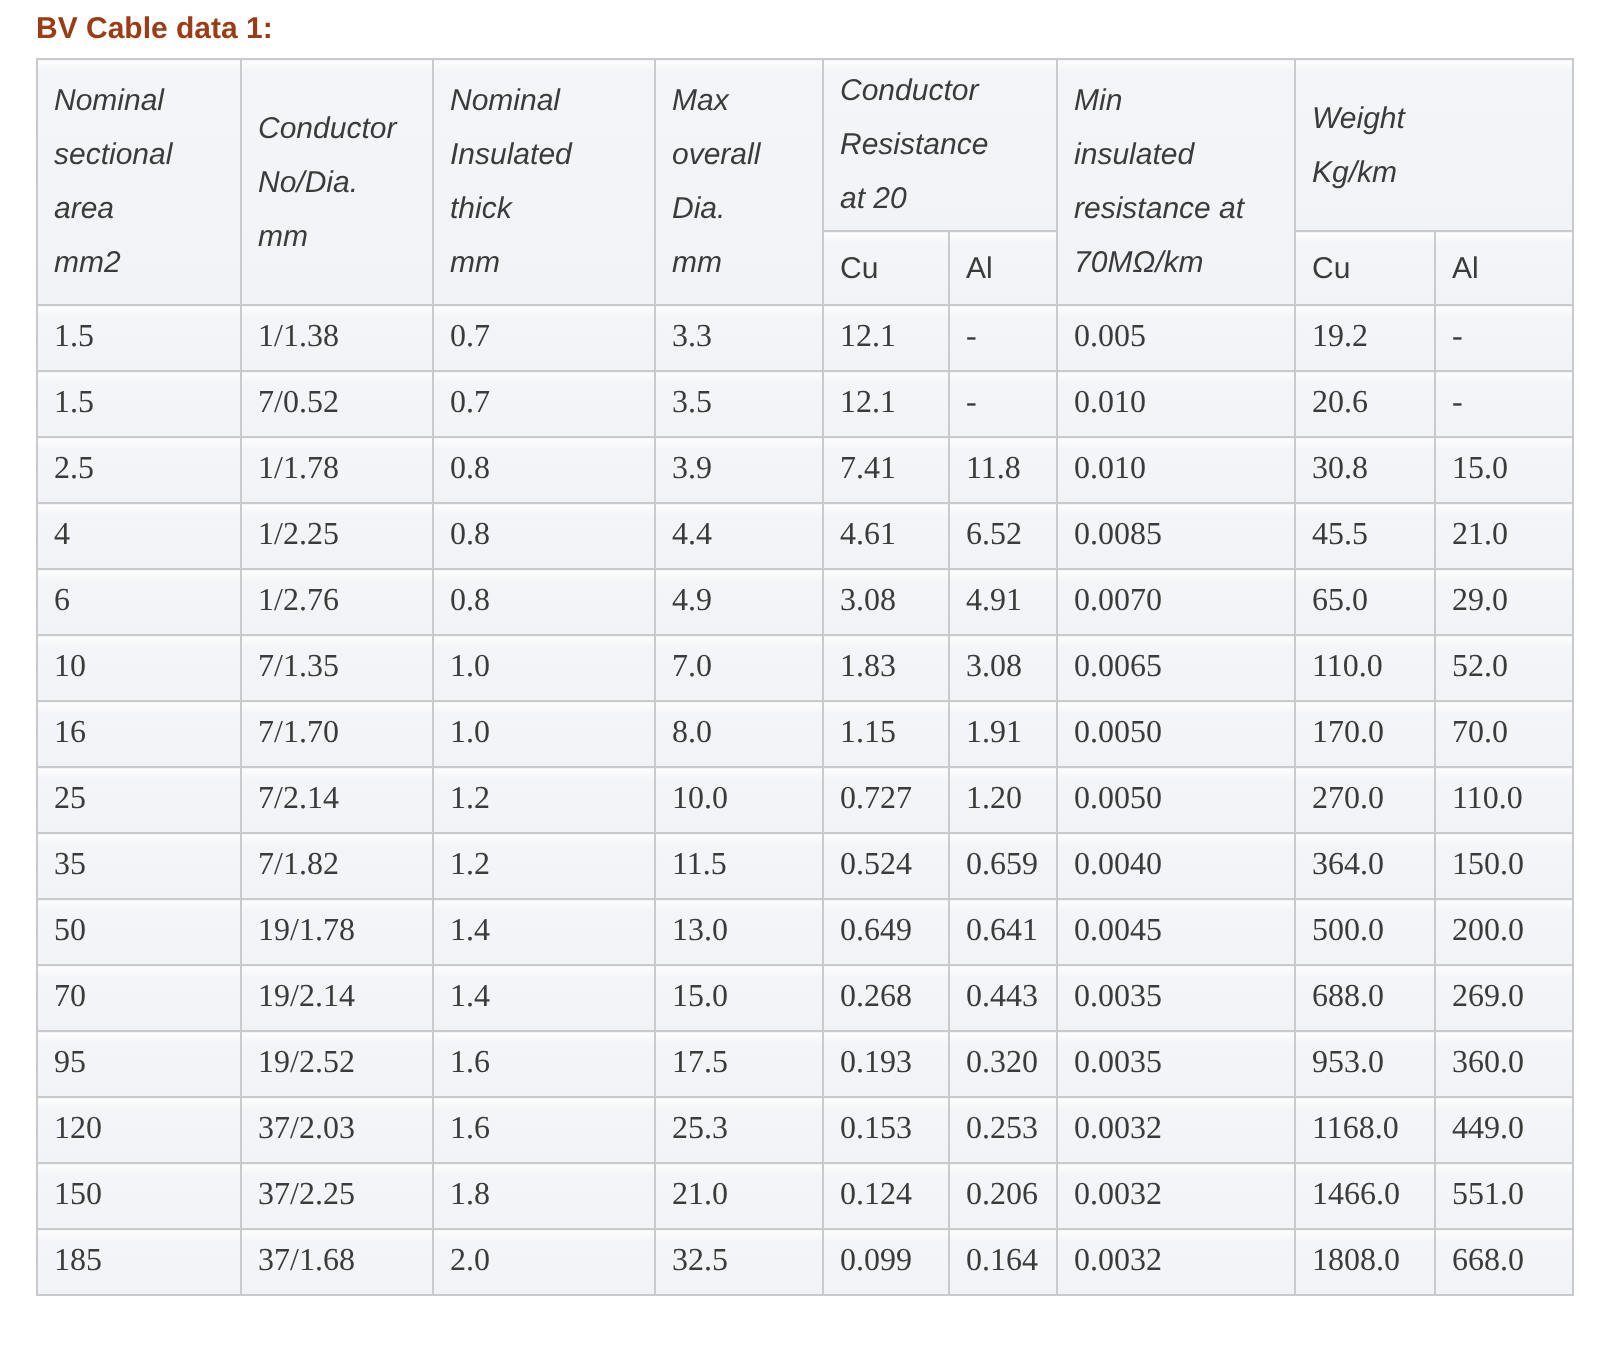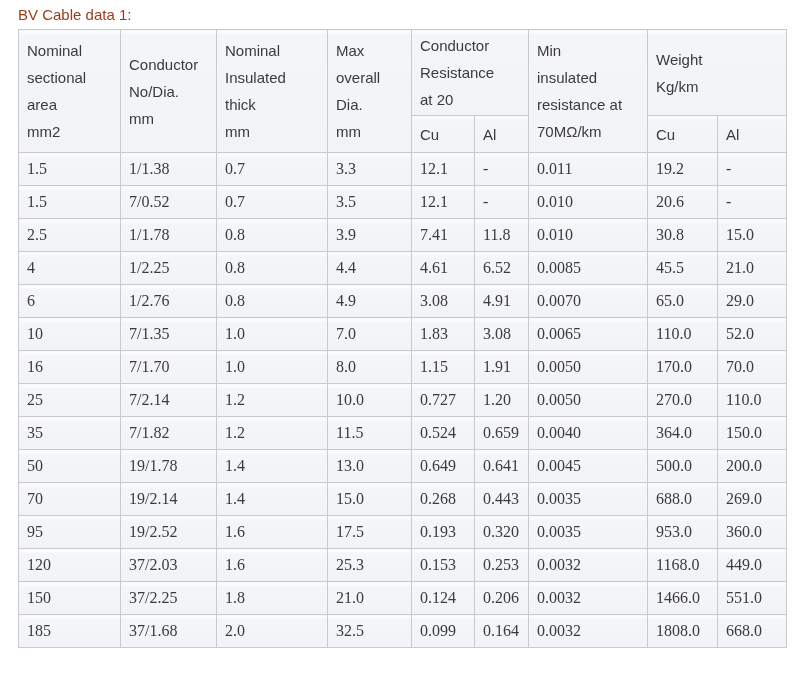--- a/index.html
+++ b/index.html
@@ -10,21 +10,21 @@
     height: 676px;
     overflow: hidden;
   }
   .page {
     padding: 6px 0 0 18px;
   }
   .title {
     margin: 0 0 6px 0;
     font-family: "Liberation Sans", sans-serif;
     font-size: 15px;
-    font-weight: normal;
+    font-weight: bold;
     color: #9c3c16;
   }
   table.cable {
     border-collapse: collapse;
     table-layout: fixed;
     width: 768px;
   }
   table.cable th,
   table.cable td {
     border: 1px solid #c9cacc;
@@ -35,21 +35,21 @@
     vertical-align: middle;
     font-weight: normal;
     overflow: hidden;
   }
   table.cable th {
     font-family: "Liberation Sans", sans-serif;
     font-size: 15px;
     line-height: 27px;
     white-space: pre-line;
   }
-  tr.row-main { height: 86px; }
+  tr.row-main { height: 86px; font-style: italic; }
   tr.row-sub th { height: 36px; }
   table.cable td {
     font-family: "Liberation Serif", serif;
     font-size: 16px;
     height: 32px;
     line-height: 20px;
   }
 </style>
 </head>
 <body>
@@ -104,21 +104,21 @@
       </tr>
     </thead>
     <tbody>
         <tr>
           <td>1.5</td>
           <td>1/1.38</td>
           <td>0.7</td>
           <td>3.3</td>
           <td>12.1</td>
           <td>-</td>
-          <td>0.011</td>
+          <td>0.005</td>
           <td>19.2</td>
           <td>-</td>
         </tr>
         <tr>
           <td>1.5</td>
           <td>7/0.52</td>
           <td>0.7</td>
           <td>3.5</td>
           <td>12.1</td>
           <td>-</td>

